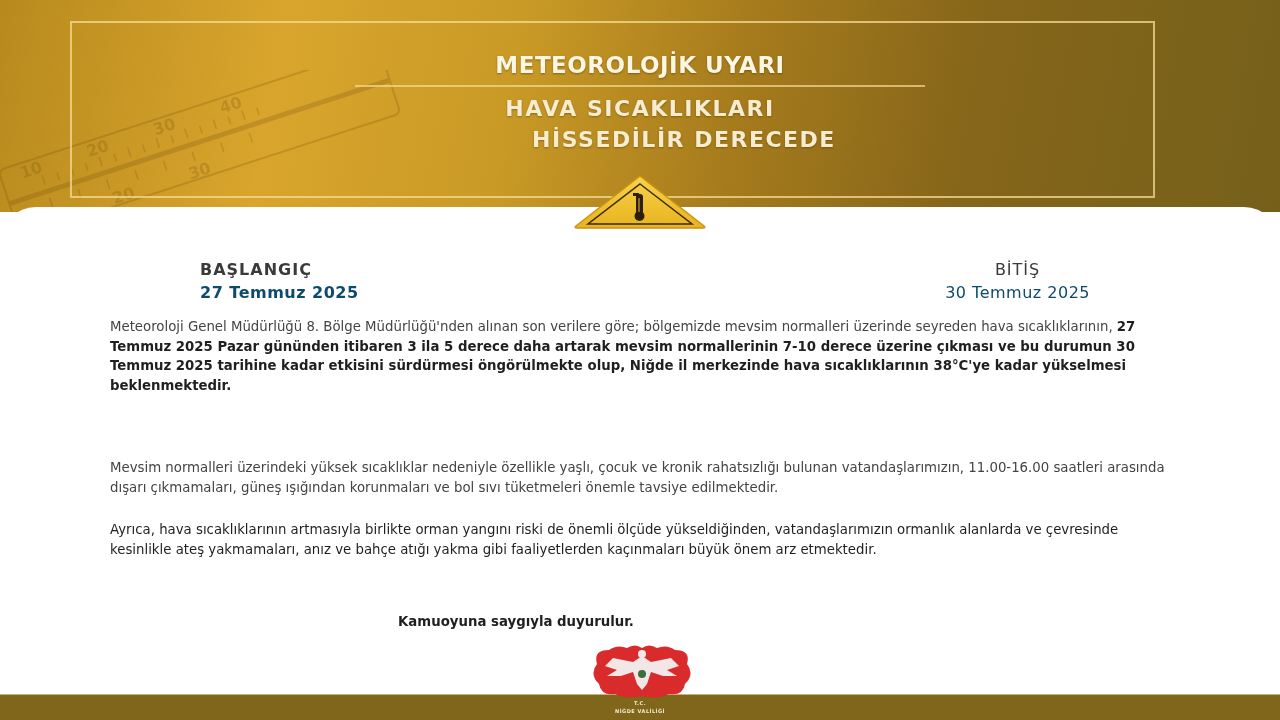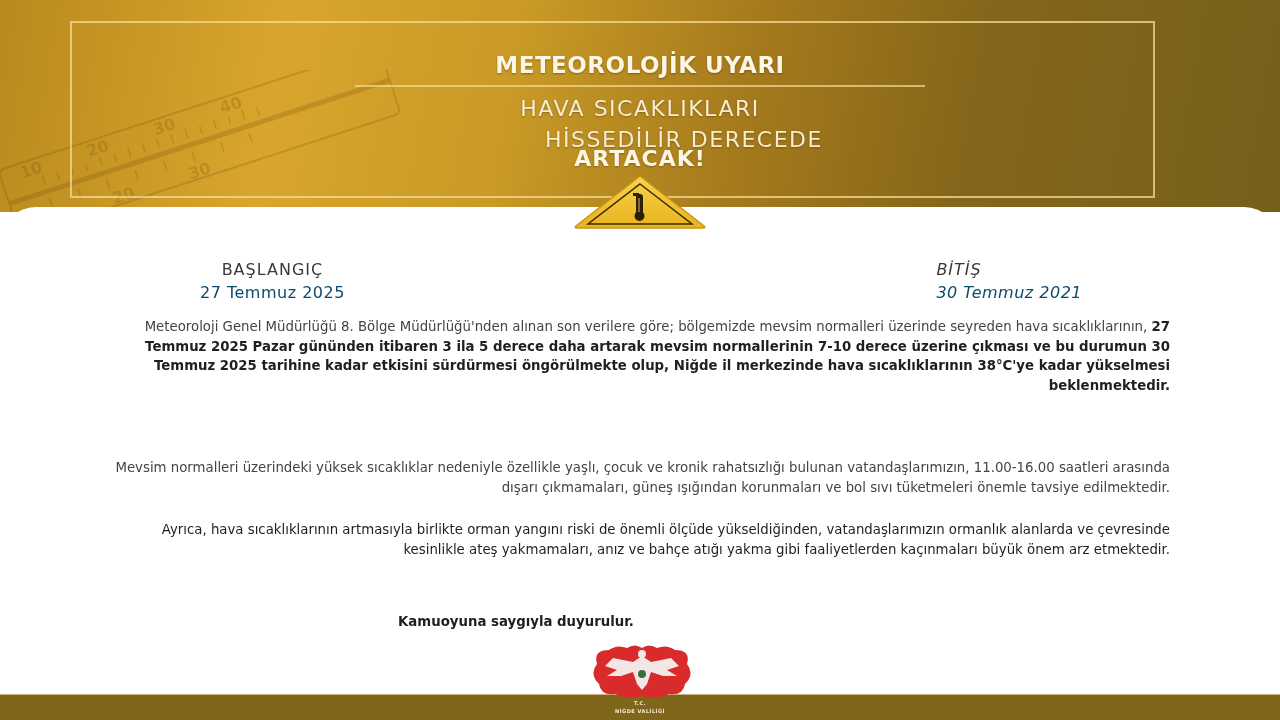--- a/index.html
+++ b/index.html
@@ -25,48 +25,48 @@
     color: #fdf6e3; letter-spacing: 0.5px;
     text-shadow: 0 1px 2px rgba(80,50,0,0.5);
   }
   .title-rule {
     position: absolute; left: 355px; top: 85px; width: 570px; height: 2px;
     background: rgba(245, 220, 150, 0.7);
   }
   .subtitle {
     position: absolute; left: 0; width: 1280px; text-align: center;
     font-family: "DejaVu Sans", sans-serif; font-size: 22px; color: #f6ecd0;
-    letter-spacing: 1.5px; text-shadow: 0 1px 2px rgba(80,50,0,0.45);
+    letter-spacing: 1.5px; text-shadow: 0 1px 2px rgba(80,50,0,0.45); font-weight: bold;
   }
   .subtitle.l1 { top: 96px; }
   .subtitle.l2 { top: 127px; margin-left: 44px; }
   .subtitle.l3 { top: 146px; font-weight: bold; color: #fdf6e3; letter-spacing: 1px; }
 
   .white-panel {
     position: absolute; left: 0; top: 207px; width: 1280px; height: 488px;
     background: #ffffff; border-radius: 36px 36px 0 0;
   }
   .warning-sign {
     position: absolute; left: 572px; top: 174px; width: 136px; height: 56px;
   }
 
   .date-block { position: absolute; top: 260px; }
-  .date-block.start { left: 200px; text-align: center; }
-  .date-block.end { right: 198px; text-align: left; font-style: italic; }
+  .date-block.start { left: 200px; text-align: left; font-weight: bold; }
+  .date-block.end { right: 190px; text-align: center; }
   .date-label {
     font-family: "DejaVu Sans", sans-serif; font-size: 16px; color: #3a3a3a;
     letter-spacing: 1px;
   }
   .date-value {
     font-family: "DejaVu Sans", sans-serif; font-size: 16px; color: #0c4a6e;
     margin-top: 4px; letter-spacing: 0.5px;
   }
 
   .paragraph {
-    position: absolute; left: 110px; width: 1060px; text-align: right;
+    position: absolute; left: 110px; width: 1060px; text-align: left;
     font-family: "DejaVu Sans", sans-serif; font-size: 13.3px; line-height: 19.5px;
     color: #444;
   }
   .paragraph b { color: #1f1f1f; font-weight: bold; }
   .p1 { top: 317px; }
   .p2 { top: 458px; }
   .p3 { top: 520px; color: #1f1f1f; font-weight: normal; }
   .closing {
     position: absolute; left: 0; width: 1032px; top: 614px; text-align: center;
     font-family: "DejaVu Sans", sans-serif; font-size: 13.3px; font-weight: bold; color: #1f1f1f;
@@ -129,21 +129,20 @@
       <text x="250" y="55">40</text>
         <text x="120" y="108">20</text>
         <text x="200" y="108">30</text>
     </g>
   </svg>
   <div class="frame"></div>
   <div class="title">METEOROLOJİK UYARI</div>
   <div class="title-rule"></div>
   <div class="subtitle l1">HAVA SICAKLIKLARI</div>
   <div class="subtitle l2">HİSSEDİLİR DERECEDE</div>
-  <div class="subtitle l3">ARTACAK!</div>
 </div>
 
 <div class="white-panel"></div>
 
 <svg class="warning-sign" viewBox="0 0 136 56">
   <defs>
     <linearGradient id="wy" x1="0" y1="0" x2="0" y2="1">
       <stop offset="0" stop-color="#f8d34a"></stop>
       <stop offset="1" stop-color="#e8b320"></stop>
     </linearGradient>
@@ -155,21 +154,21 @@
   <circle cx="67.5" cy="42" r="5" fill="#2b2005"></circle>
   <rect x="66" y="24" width="2" height="14" fill="#8a6a20"></rect>
 </svg>
 
 <div class="date-block start">
   <div class="date-label">BAŞLANGIÇ</div>
   <div class="date-value">27 Temmuz 2025</div>
 </div>
 <div class="date-block end">
   <div class="date-label">BİTİŞ</div>
-  <div class="date-value">30 Temmuz 2021</div>
+  <div class="date-value">30 Temmuz 2025</div>
 </div>
 
 <div class="paragraph p1">
   <span>Meteoroloji Genel Müdürlüğü 8. Bölge Müdürlüğü'nden alınan son verilere göre; bölgemizde mevsim normalleri üzerinde seyreden hava sıcaklıklarının, </span><b>27 Temmuz 2025 Pazar gününden itibaren 3 ila 5 derece daha artarak mevsim normallerinin 7-10 derece üzerine çıkması ve bu durumun 30 Temmuz 2025 tarihine kadar etkisini sürdürmesi öngörülmekte olup, Niğde il merkezinde hava sıcaklıklarının 38°C'ye kadar yükselmesi beklenmektedir.</b>
 </div>
 
 <div class="paragraph p2">Mevsim normalleri üzerindeki yüksek sıcaklıklar nedeniyle özellikle yaşlı, çocuk ve kronik rahatsızlığı bulunan vatandaşlarımızın, 11.00-16.00 saatleri arasında dışarı çıkmamaları, güneş ışığından korunmaları ve bol sıvı tüketmeleri önemle tavsiye edilmektedir.</div>
 
 <div class="paragraph p3">Ayrıca, hava sıcaklıklarının artmasıyla birlikte orman yangını riski de önemli ölçüde yükseldiğinden, vatandaşlarımızın ormanlık alanlarda ve çevresinde kesinlikle ateş yakmamaları, anız ve bahçe atığı yakma gibi faaliyetlerden kaçınmaları büyük önem arz etmektedir.</div>
 

